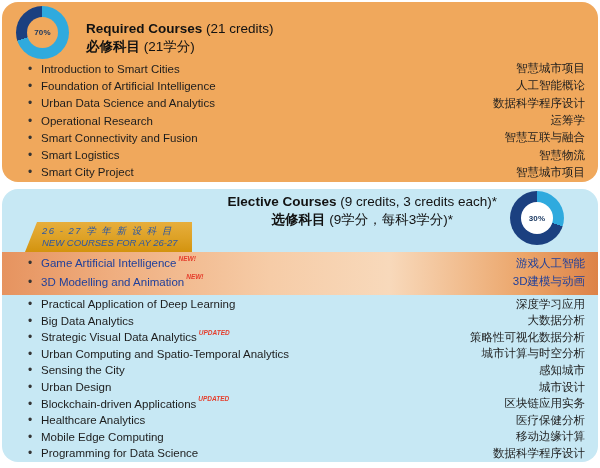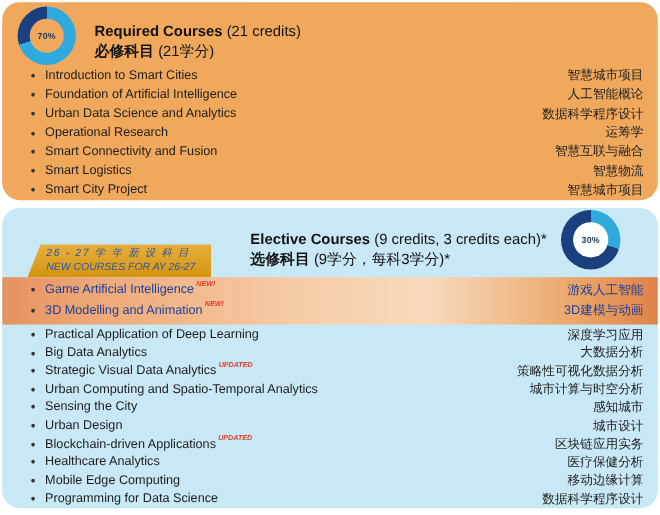--- a/index.html
+++ b/index.html
@@ -21,21 +21,21 @@
   }
   .donut-70 { left:14px; top:4px; width:53px; height:53px; }
   .donut-70 .hole { background:var(--orange,#F0A85C); }
   .donut-30 { left:508px; top:2px; width:54px; height:54px; }
   .donut-30 .hole { background:#fff; }
 
   
   .hdr { position:absolute; font-size:13.5px; line-height:17.5px; color:#121212; }
   .hdr b { font-weight:bold; }
   .hdr-required { left:84px; top:18px; text-align:left; }
-  .hdr-elective { right:101px; top:20px; text-align:left; }
+  .hdr-elective { right:101px; top:4px; text-align:center; }
 
   
   .list { position:absolute; left:26px; right:13px; }
   .row { display:flex; align-items:center; font-size:11.5px; color:#1d1d1d; }
   .row .bullet { width:13px; font-size:12px; color:#333; flex:0 0 13px; }
   .row .zh { margin-left:auto; text-align:right; }
   .list-required { top:58px; }
   .list-required .row { height:17.3px; }
   .list-elective { top:107px; z-index:2; }
   .list-elective .row { height:16.55px; }

